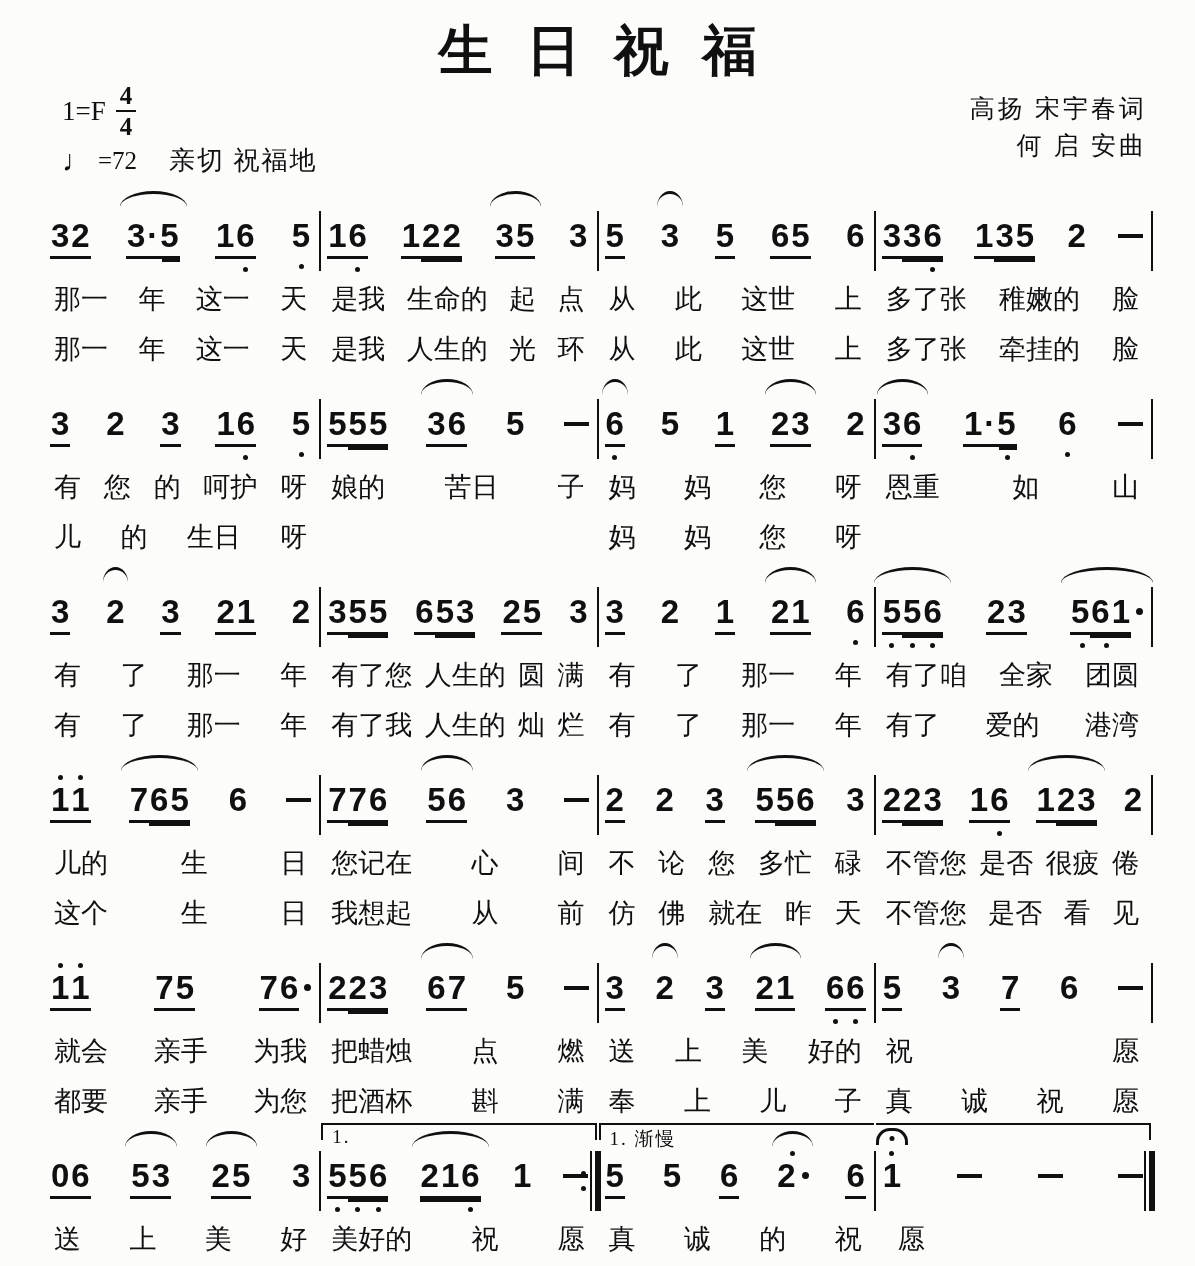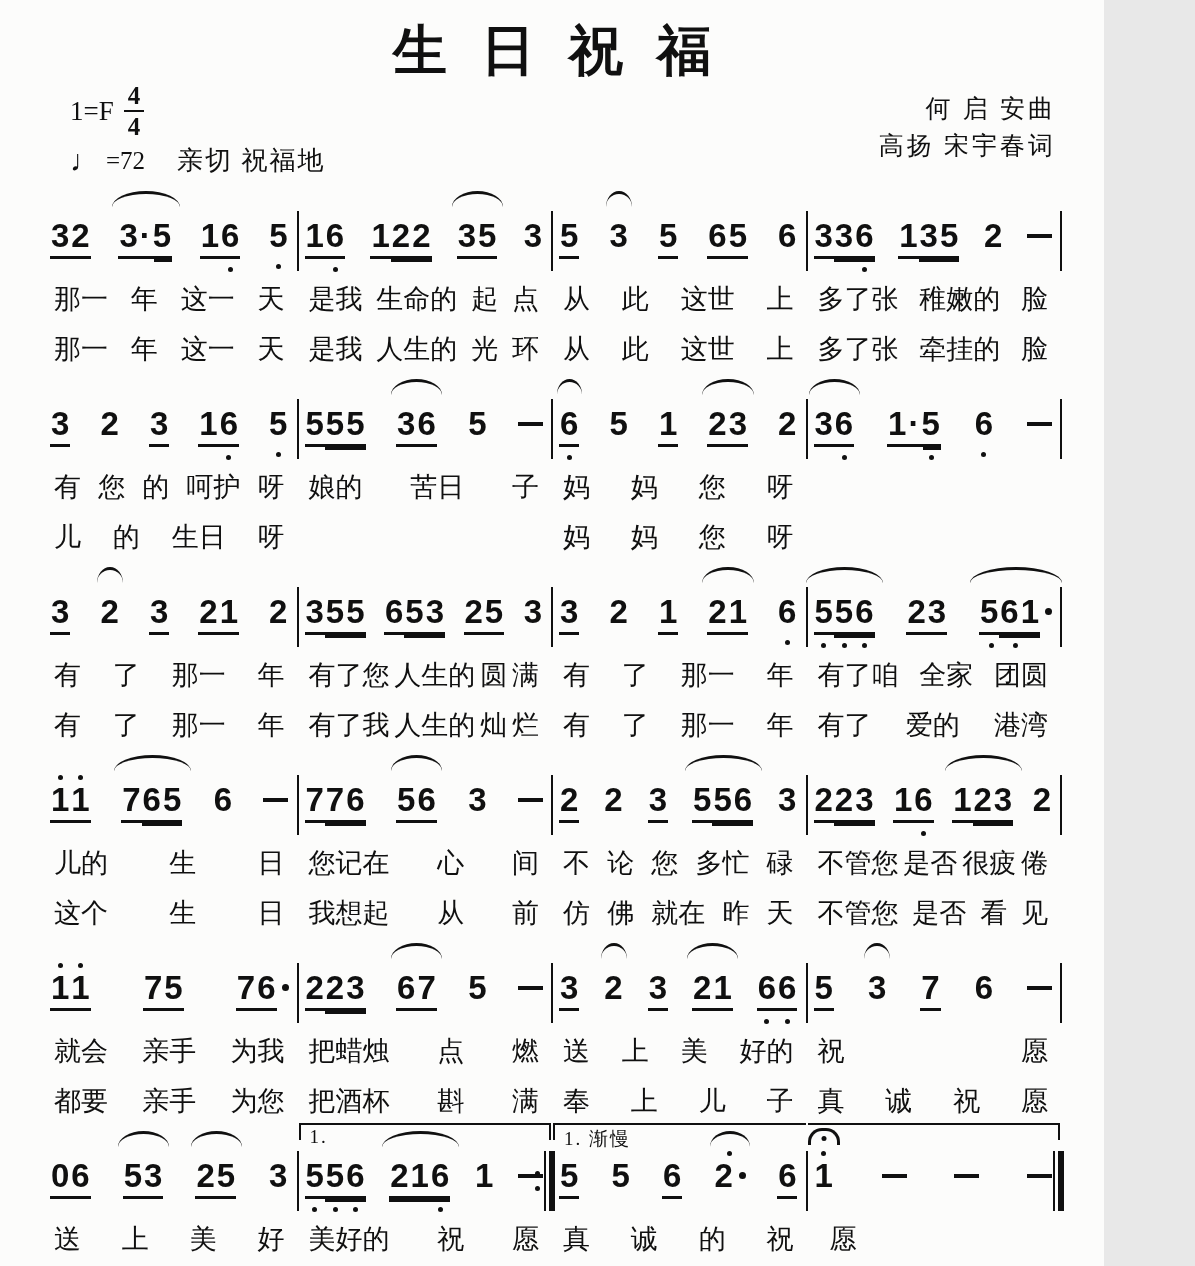--- a/index.html
+++ b/index.html
@@ -1,21 +1,21 @@
 <!DOCTYPE html>
 <html><head>
 <meta charset="utf-8">
 <style>
   html,body{margin:0;padding:0;background:#e8e8e8;}
-  .page{position:relative;width:1104px;height:1266px;background:#fcfcfb;overflow:hidden;
+  .page{position:relative;width:1195px;height:1266px;background:#fcfcfb;overflow:hidden;
         font-family:"Liberation Sans",sans-serif;color:#101010;}
   .title{padding-top:22px;text-align:center;font-family:"Liberation Serif",serif;
          font-size:54px;font-weight:700;letter-spacing:34px;text-indent:34px;line-height:1.1;}
   .hdr{position:relative;height:96px;margin:2px 48px 0 58px;}
-  .keyblock{position:absolute;left:12px;top:0;font-family:"Liberation Serif",serif;font-size:27px;}
+  .keyblock{position:absolute;left:4px;top:0;font-family:"Liberation Serif",serif;font-size:27px;}
   .keyline{display:flex;align-items:center;gap:10px;}
   .ts{display:inline-flex;flex-direction:column;align-items:center;line-height:1;font-size:25px;font-weight:600;}
   .ts .tstop{border-bottom:2px solid #101010;padding:0 4px 2px;}
   .ts .tsbot{padding-top:2px;}
   .tempoline{display:flex;align-items:center;gap:6px;margin-top:4px;font-size:25px;}
   .qnote{font-size:30px;line-height:1;}
   .expr{margin-left:26px;font-size:26px;letter-spacing:2px;}
   .credits{position:absolute;right:0;top:8px;text-align:right;font-family:"Liberation Serif",serif;
            font-size:25px;line-height:1.45;letter-spacing:3px;}
   .score{margin:4px 44px 0 42px;}
@@ -71,22 +71,22 @@
           <span class="tsbot">4</span>
         </span>
       </div>
       <div class="tempoline">
         <span class="qnote">♩</span>
         <span>=72</span>
         <span class="expr">亲切 祝福地</span>
       </div>
     </div>
     <div class="credits">
+      <div>高扬 宋宇春词</div>
       <div>何 启 安曲</div>
-      <div>高扬 宋宇春词</div>
     </div>
   </div>
 
   <div class="score">
       <div class="system">
         <div class="measure">
           <div class="notes">
             <div class="tok u1">
               <div class="chars">
                 <div class="ch">3</div>
@@ -456,20 +456,25 @@
                 <div class="dcell">
                   <div class="dot"></div>
                 </div>
               </div>
             </div>
             <div class="tok">
               <div class="dash"></div>
             </div>
           </div>
           <div class="bar"></div>
+          <div class="lyr v1">
+            <div class="syl">恩重</div>
+            <div class="syl">如</div>
+            <div class="syl">山</div>
+          </div>
         </div>
       </div>
       <div class="system">
         <div class="measure">
           <div class="notes">
             <div class="tok u1">
               <div class="chars">
                 <div class="ch">3</div>
               </div>
             </div>

